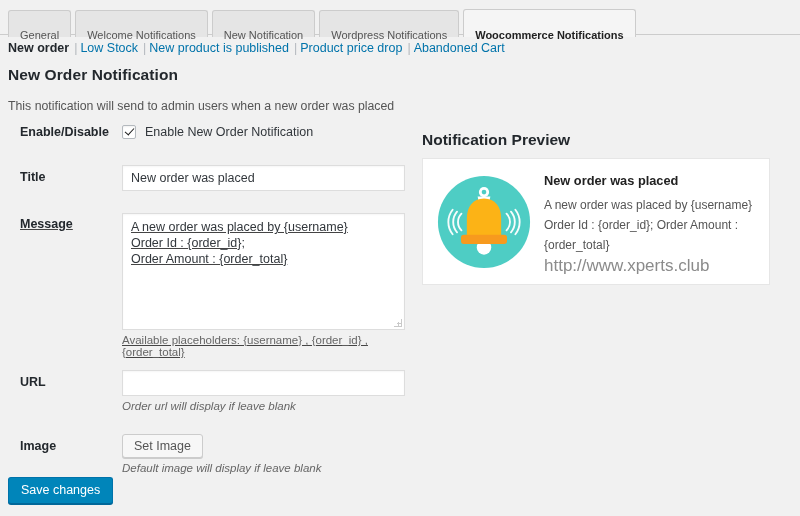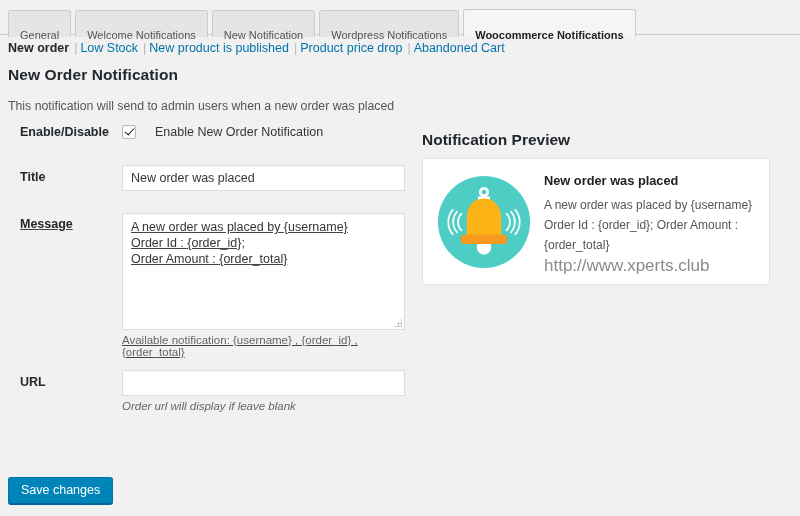--- a/index.html
+++ b/index.html
@@ -157,21 +157,21 @@
   .ta-grip i:nth-child(3){ right:0; bottom:3px; width:5px; height:1px;}
   .ta-grip i:nth-child(4){ right:3px; bottom:0; width:1px; height:5px;}
 
   .hint {
     font-size: 11.5px;
     color: #666;
     margin-top: 4px;
   }
   .hint.it { font-style: italic; }
 
-  .cb-line { display: flex; align-items: center; gap: 10px; }
+  .cb-line { display: flex; align-items: center; }
   .cbox {
     width: 14px; height: 14px;
     border: 1px solid #b4b9be;
     background: #fff;
     border-radius: 2px;
     position: relative;
     flex: none;
     cursor: pointer;
     box-shadow: 0 1px 2px rgba(0,0,0,.06) inset;
   }
@@ -311,32 +311,39 @@
         <textarea class="txt-area" style="">A new order was placed by {username}
 Order Id : {order_id};
 Order Amount : {order_total}</textarea>
         <span class="ta-grip">
             <i></i>
             <i></i>
             <i></i>
             <i></i>
           </span>
       </div>
-      <div class="hint">Available notification: {username} , {order_id} , {order_total}</div>
+      <div class="hint">Available placeholders: {username} , {order_id} , {order_total}</div>
     </div>
   </div>
 
   <div class="row" style="margin-bottom:22px;">
     <div class="lbl" style="padding-top:5px;">URL</div>
     <div class="ctl">
       <input class="txt-input" type="text" value="" style="">
       <div class="hint it">Order url will display if leave blank</div>
     </div>
   </div>
 
+  <div class="row">
+    <div class="lbl" style="padding-top:5px;">Image</div>
+    <div class="ctl">
+      <button class="btn-sec">Set Image</button>
+      <div class="hint it">Default image will display if leave blank</div>
+    </div>
+  </div>
 </div>
 
 <button class="btn-primary">Save changes</button>
 
 <div class="preview-title">Notification Preview</div>
 
 <div class="preview-card">
   <div class="pc-icon">
     <svg width="98" height="98" viewBox="0 0 100 100" aria-hidden="true">
       <circle cx="50" cy="50" r="47" fill="#4ecdc4"></circle>

